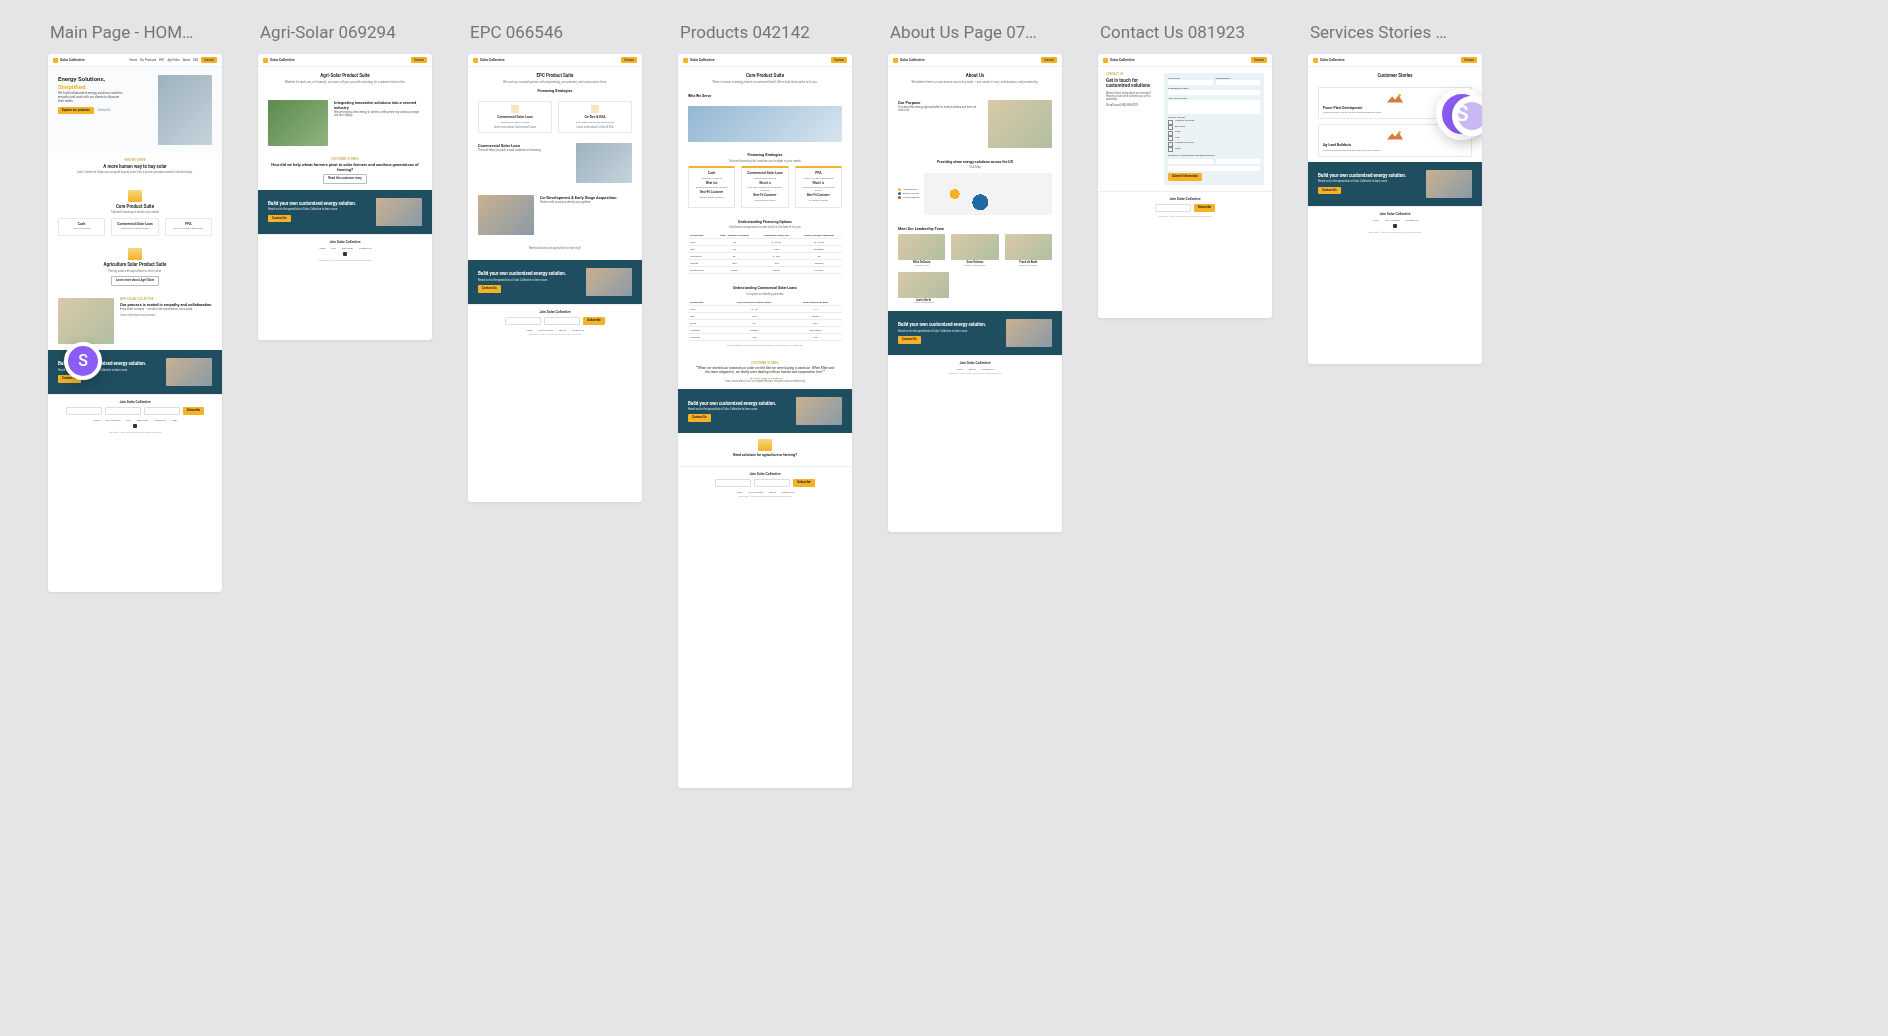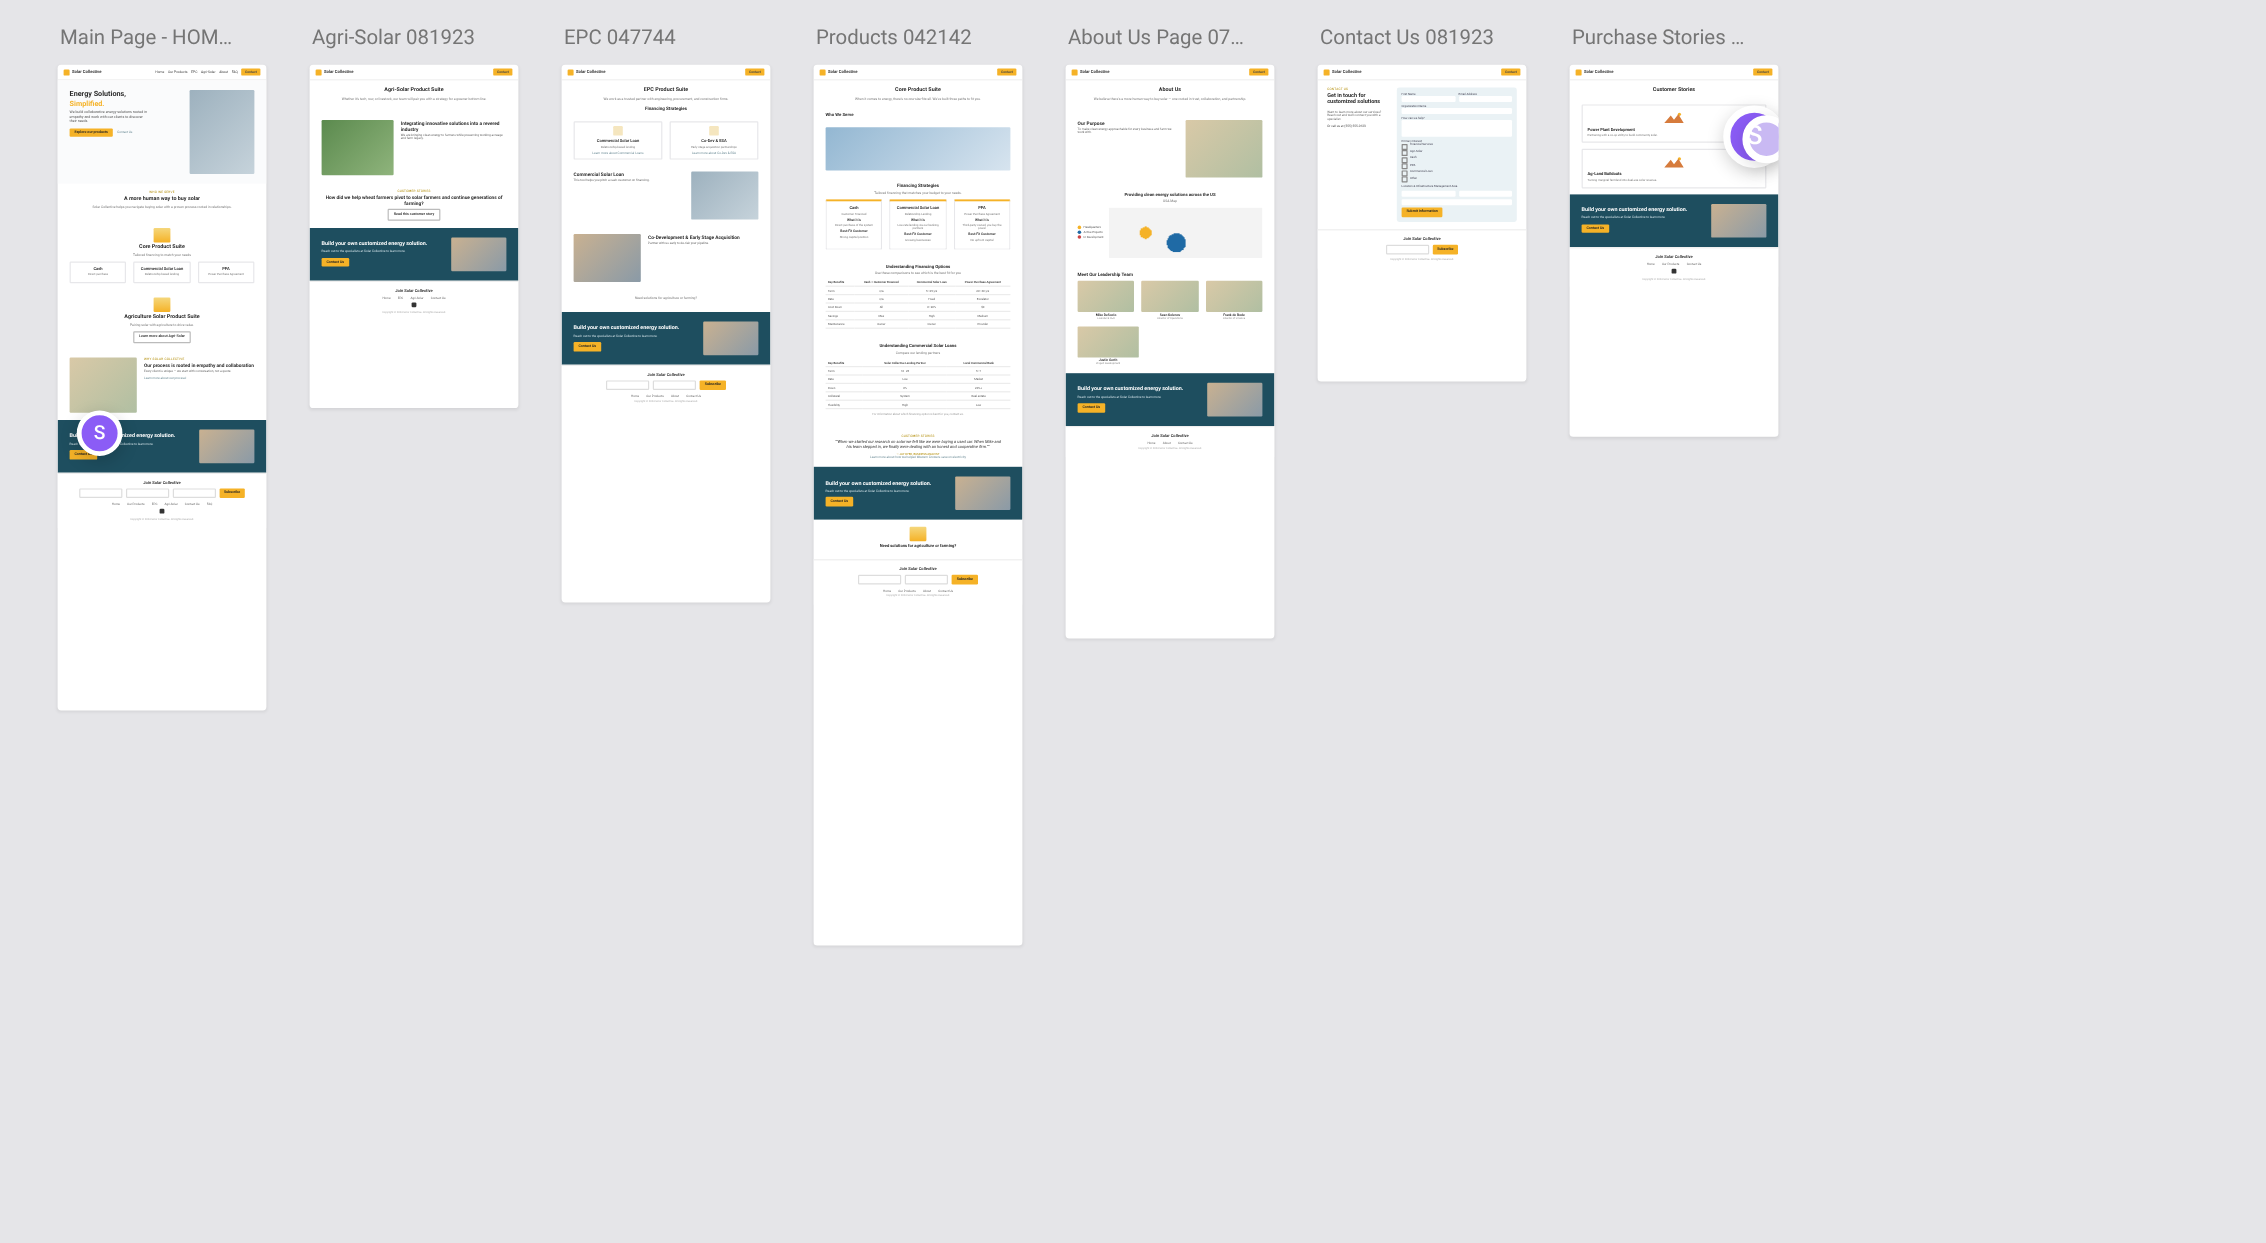--- a/index.html
+++ b/index.html
@@ -235,21 +235,21 @@
       <div class="copy">Copyright © 2023 Solar Collective. All Rights Reserved.</div>
     </div>
 
     <div class="avatar small" style="left:16px;top:288px;">
           <span>S</span>
         </div>
   </div>
 </div>
 
 <div class="col">
-  <div class="col-title">Agri-Solar 081923</div>
+  <div class="col-title">Agri-Solar 069294</div>
   <div class="frame" style="height:286px;">
     <div class="hdr">
       <div class="logo">
             <span class="mark"></span>
             <span class="name">Solar Collective</span>
           </div>
       <div class="navlinks">
             <span class="navbtn">Contact</span>
           </div>
     </div>
@@ -281,21 +281,21 @@
             <span>Agri-Solar</span>
             <span>Contact Us</span>
           </div>
       <div class="social"><span class="sq"></span></div>
       <div class="copy">Copyright © 2023 Solar Collective. All Rights Reserved.</div>
     </div>
   </div>
 </div>
 
 <div class="col">
-  <div class="col-title">EPC 047744</div>
+  <div class="col-title">EPC 066546</div>
   <div class="frame" style="height:448px;">
     <div class="hdr">
       <div class="logo">
             <span class="mark"></span>
             <span class="name">Solar Collective</span>
           </div>
       <div class="navlinks">
             <span class="navbtn">Contact</span>
           </div>
     </div>
@@ -691,21 +691,21 @@
       <div class="ftr-form">
             <div class="field"></div>
             <span class="btn">Subscribe</span>
           </div>
       <div class="copy">Copyright © 2023 Solar Collective. All Rights Reserved.</div>
     </div>
   </div>
 </div>
 
 <div class="col">
-  <div class="col-title">Purchase Stories …</div>
+  <div class="col-title">Services Stories …</div>
   <div class="frame big-avatar-wrap" style="height:310px;">
     <div class="hdr">
       <div class="logo">
             <span class="mark"></span>
             <span class="name">Solar Collective</span>
           </div>
       <div class="navlinks">
             <span class="navbtn">Contact</span>
           </div>
     </div>

